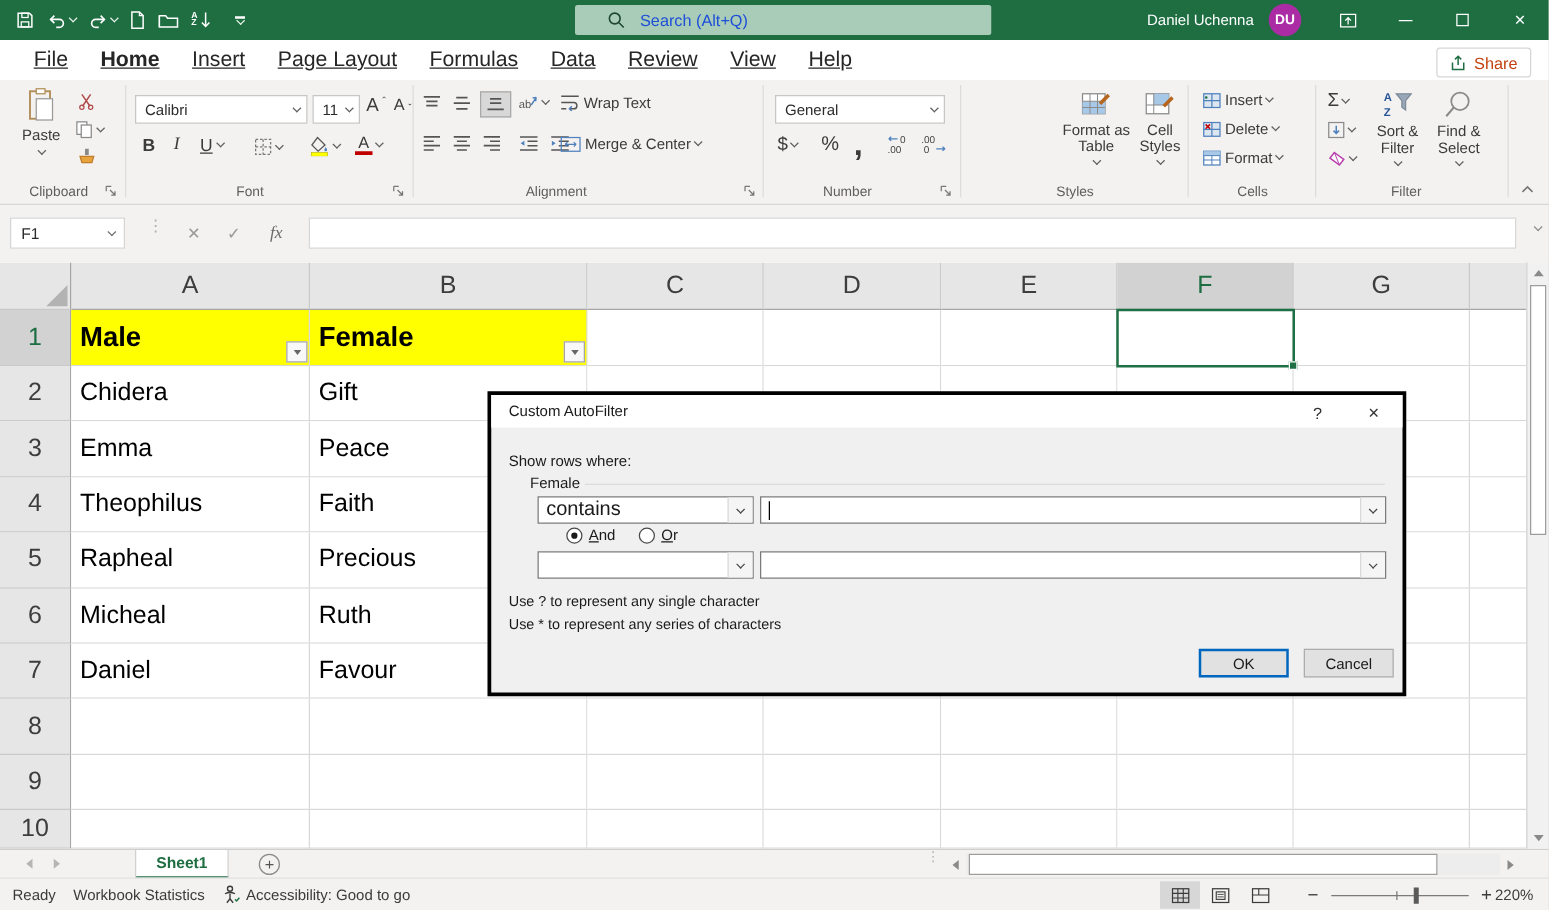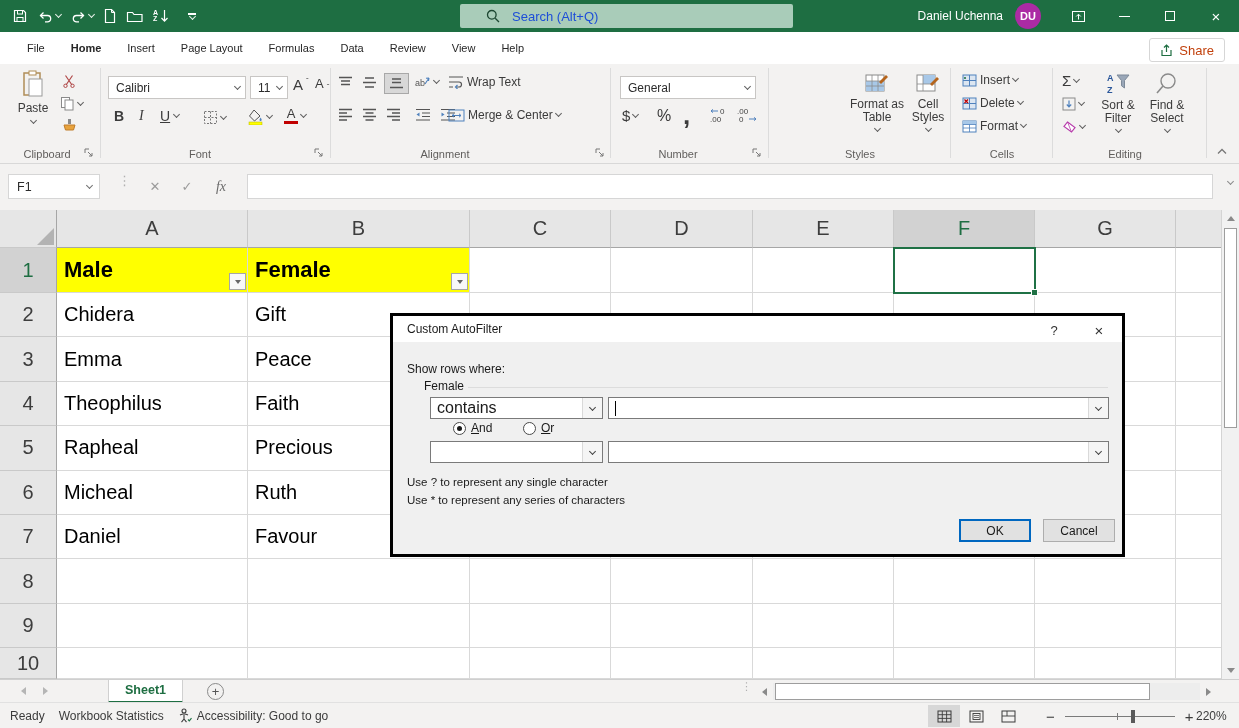--- a/index.html
+++ b/index.html
@@ -20,21 +20,21 @@
   .searchbox svg { margin-left:26px; margin-right:12px; }
   .tb-right { position:absolute; right:0; top:0; height:32px; display:flex; align-items:center; }
   .username { font-size:12px; margin-right:12px; }
   .avatar { width:26px; height:26px; border-radius:50%; background:#ab2ba4; color:#fff; font-size:11px; font-weight:bold; display:flex; align-items:center; justify-content:center; margin-right:14px; }
   .winbtn { width:46px; height:32px; display:flex; align-items:center; justify-content:center; color:#fff; font-size:15px; }
   .maxbox { width:10px; height:10px; border:1px solid #fff; }
   .minbar { width:11px; height:1px; background:#fff; }
 
   
   .tabrow { position:absolute; top:32px; left:0; width:100%; height:32px; background:#fff; display:flex; align-items:center; }
-  .rtab { padding:0 13px; height:48px; display:flex; align-items:center; font-size:11px; color:#262626; }
+  .rtab { padding:0 13px; height:48px; display:flex; align-items:center; font-size:17px; color:#262626;text-decoration:underline; }
   .rtab.first { margin-left:14px; }
   .rtab.sel { font-weight:700; border-bottom:3px solid #1e6e42; padding-top:3px; }
   .sharebtn { position:absolute; right:14px; top:38px; height:24px; padding:0 10px; background:#fff; border:1px solid #d6d6d6; border-radius:3px; display:flex; align-items:center; gap:6px; color:#c2410c; font-size:13px; }
 
   
   .ribbon { position:absolute; top:64px; left:0; width:100%; height:100px; background:#f3f2f1; border-bottom:1px solid #d8d8d8; font-size:12px; color:#3b3b3b; }
   .rdiv { position:absolute; top:4px; height:90px; width:1px; background:#dcdcdc; }
   .glabel { position:absolute; bottom:3px; font-size:11px; color:#605e5c; text-align:center; }
   .launcher { position:absolute; bottom:4px; width:11px; height:11px; }
   .rbox { position:absolute; background:#fff; border:1px solid #c8c6c4; display:flex; align-items:center; font-size:12px; color:#2b2b2b; }
@@ -497,21 +497,21 @@
       <span class="chev" style="color:#5f5f5f;margin-top:2px"></span>
     </div>
     <div class="bigbtn" style="left:1143px; top:8px; width:48px;">
       <svg width="24" height="24" viewBox="0 0 24 24">
           <circle cx="13" cy="9" r="7" fill="none" stroke="#8a8a8a" stroke-width="1.4"></circle>
           <path d="M8 14 2 21" stroke="#8a8a8a" stroke-width="1.6"></path>
         </svg>
       <span style="margin-top:3px">Find &amp; Select</span>
       <span class="chev" style="color:#5f5f5f;margin-top:2px"></span>
     </div>
-    <div class="glabel" style="left:1085px; width:80px;">Editing</div>
+    <div class="glabel" style="left:1085px; width:80px;">Filter</div>
     <div class="rdiv" style="left:1206px;"></div>
     <svg class="collapse" viewBox="0 0 10 10">
         <path d="M1 6.5 5 2.5l4 4" fill="none" stroke="#777" stroke-width="1.3"></path>
       </svg>
   </div>
 
   <div class="fbar">
     <div class="namebox">
       <span>F1</span>
       <span class="chev"></span>
@@ -700,21 +700,21 @@
       <span class="txt"></span>
       <span class="arrow">
           <span class="chev"></span>
         </span>
     </div>
 
     <div class="radio-item" style="left:60px; top:105px;">
       <span class="radio checked"></span>
       <span class="fl-und">And</span>
     </div>
-    <div class="radio-item" style="left:130px; top:105px;">
+    <div class="radio-item" style="left:118px; top:105px;">
       <span class="radio"></span>
       <span class="fl-und">Or</span>
     </div>
 
     <div class="combo" style="left:37px; top:125px; width:173px;">
       <span class="txt"></span>
       <span class="arrow">
           <span class="chev"></span>
         </span>
     </div>

